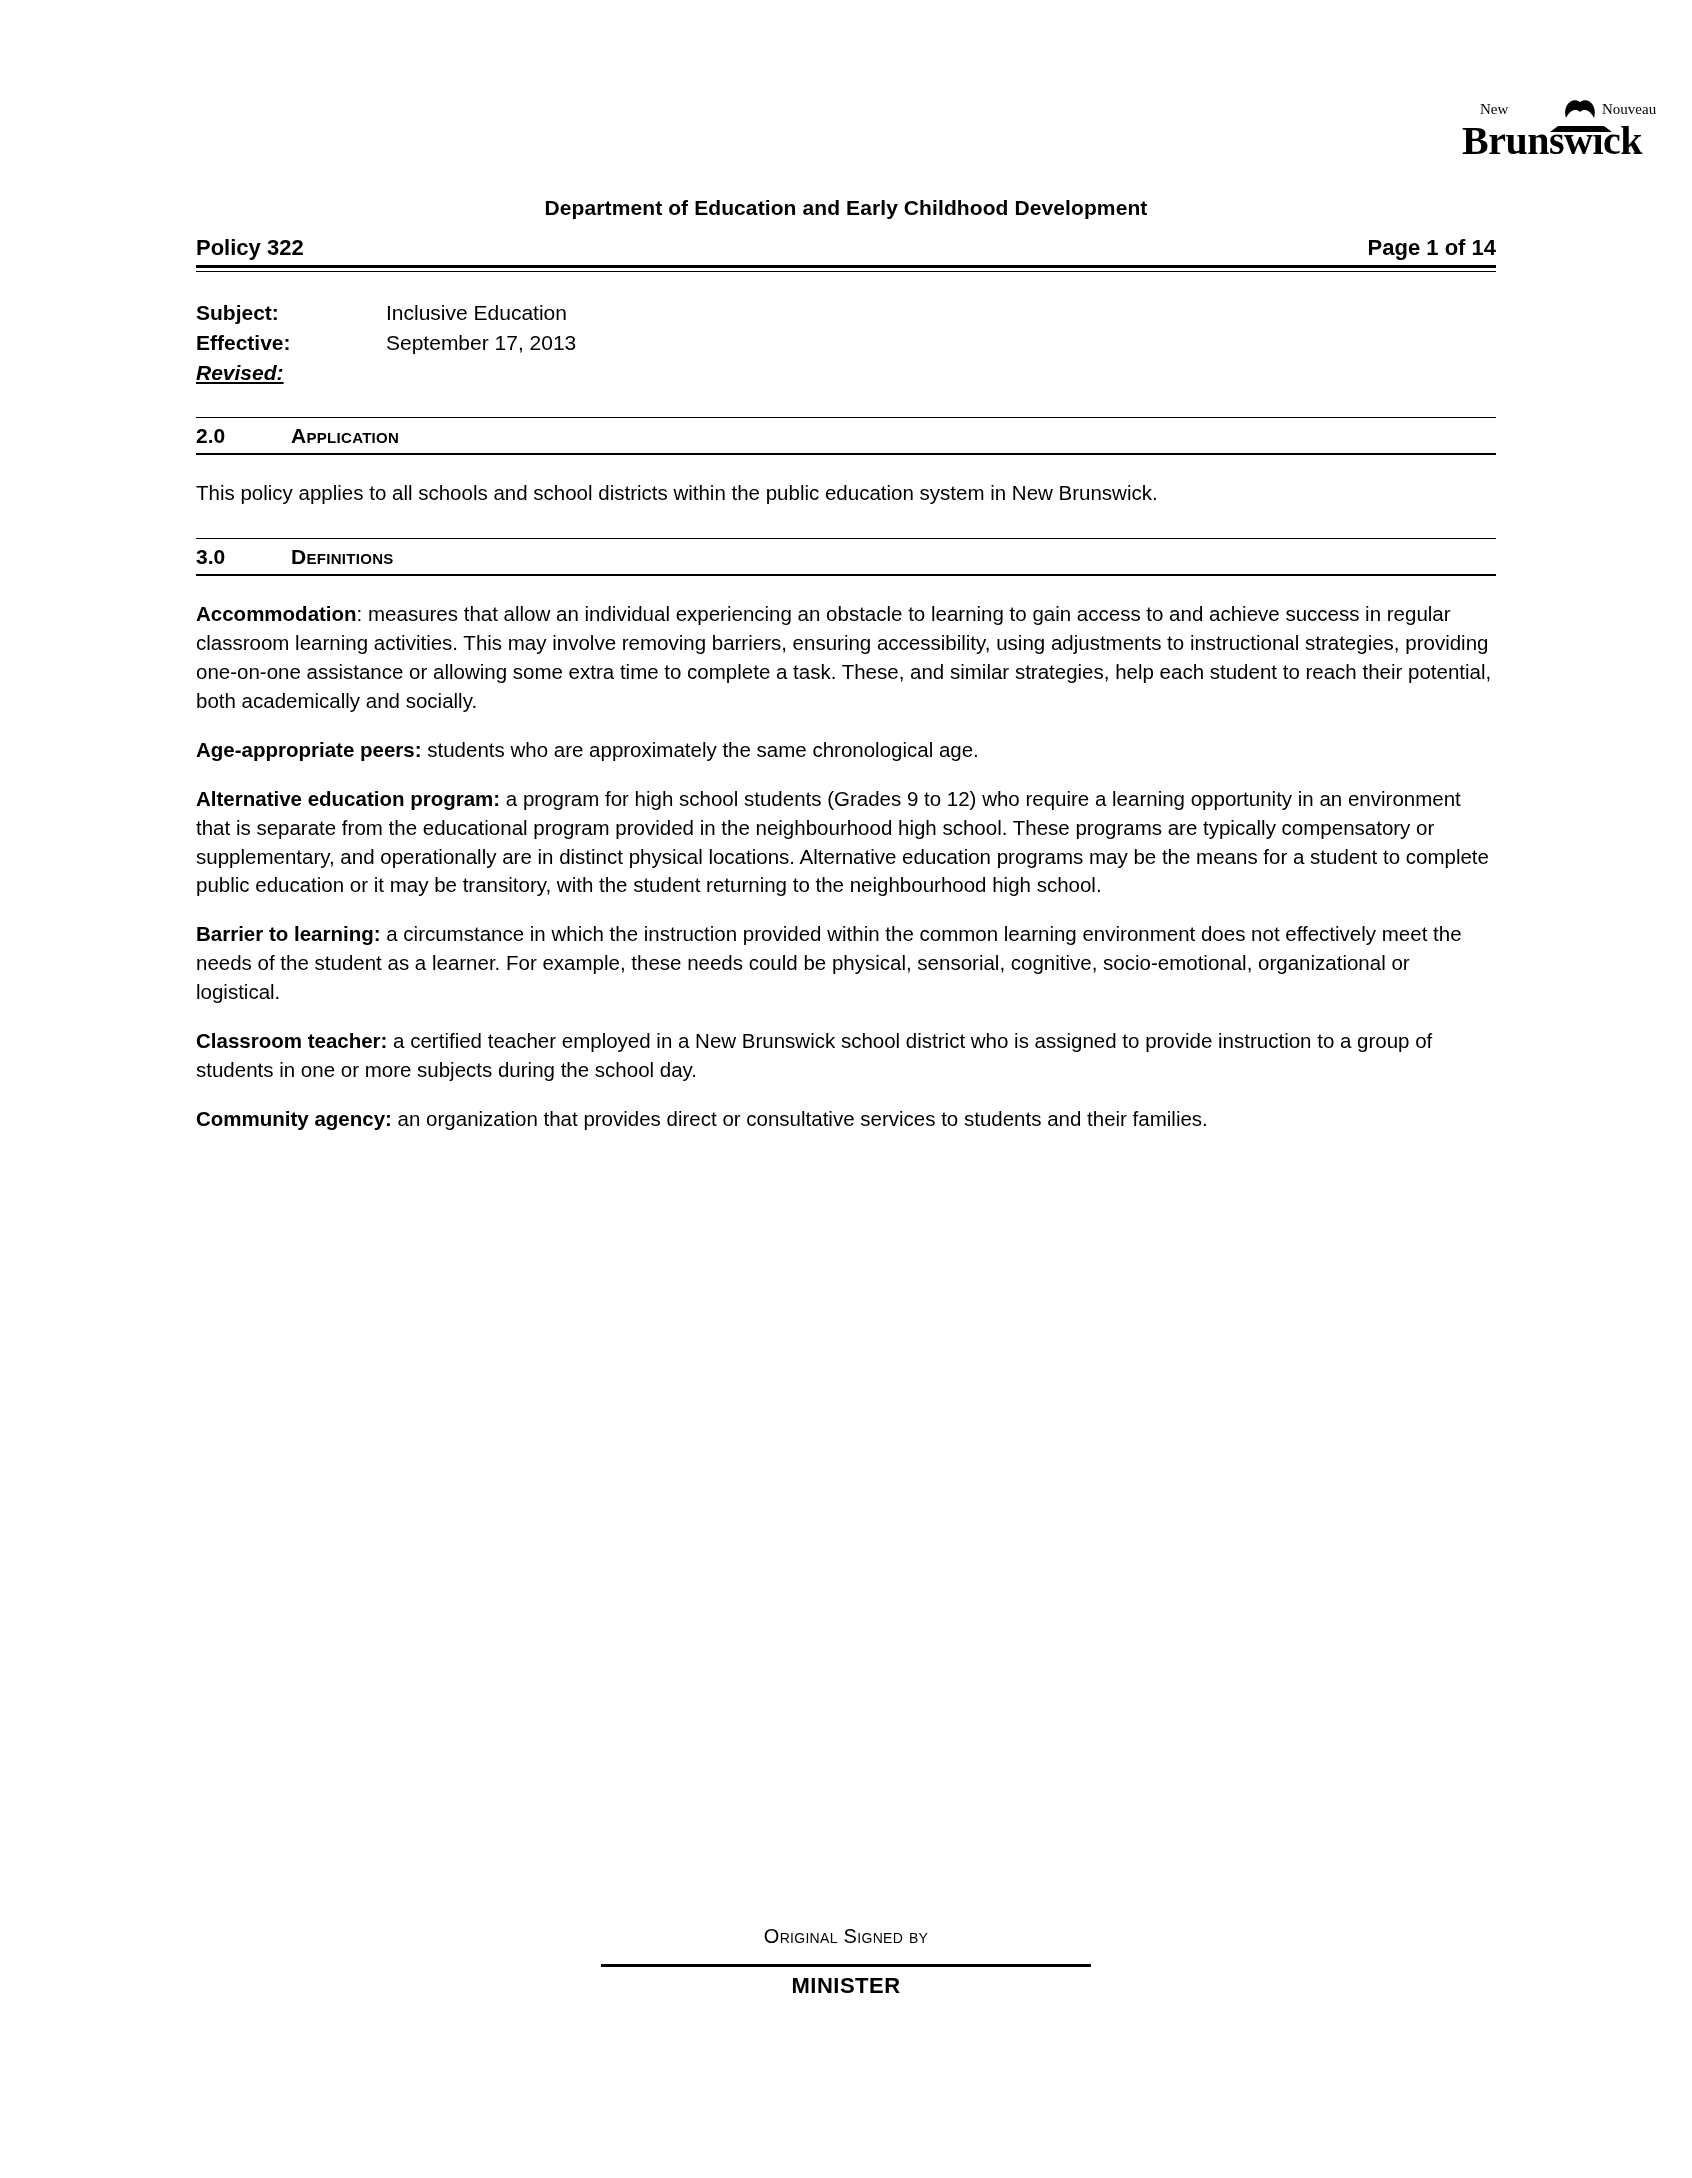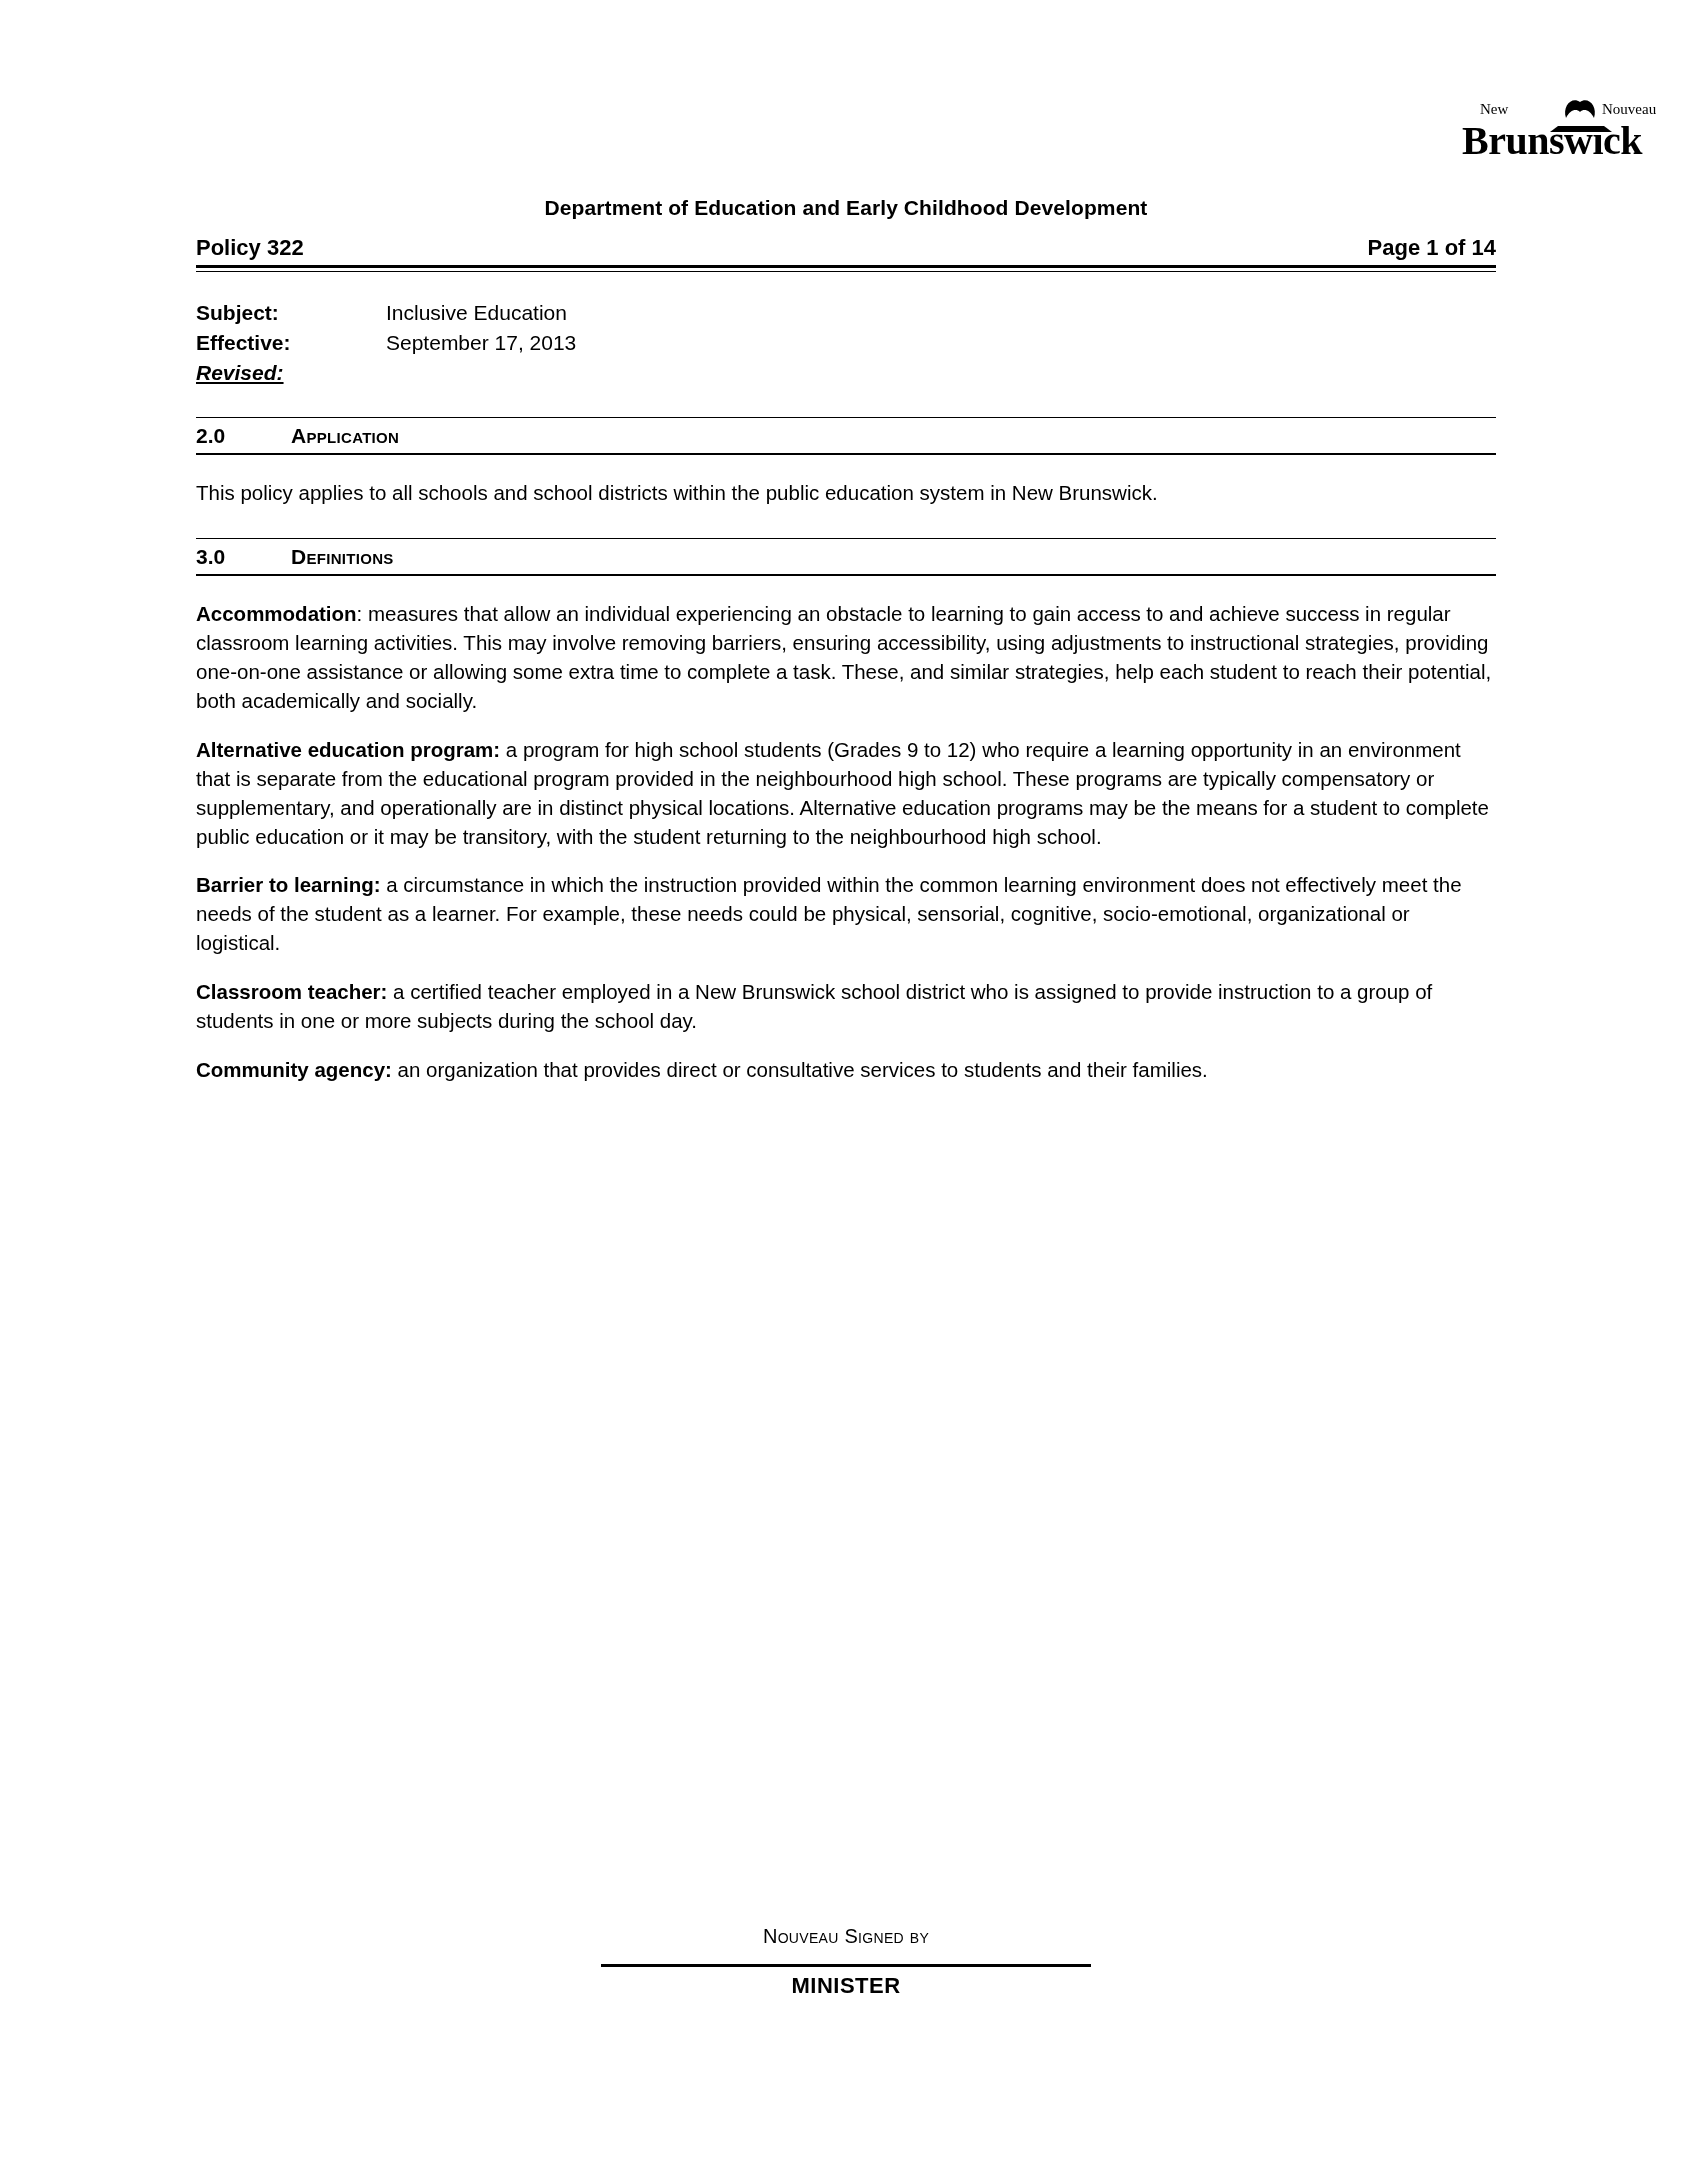--- a/index.html
+++ b/index.html
@@ -198,20 +198,23 @@
       <div class="sec-head">
         <div class="sec-num">3.0</div>
         <div class="sec-title">Definitions</div>
       </div>
       <div class="rule-thick"></div>
 
       <div class="para first">
         <span class="term">Accommodation</span><span>: measures that allow an individual experiencing an obstacle to learning to gain access to and achieve success in regular classroom learning activities. This may involve removing barriers, ensuring accessibility, using adjustments to instructional strategies, providing one-on-one assistance or allowing some extra time to complete a task. These, and similar strategies, help each student to reach their potential, both academically and socially.</span>
       </div>
 
+      <div class="para">
+        <span class="term">Age-appropriate peers:</span><span> students who are approximately the same chronological age.</span>
+      </div>
 
       <div class="para">
         <span class="term">Alternative education program:</span><span> a program for high school students (Grades 9 to 12) who require a learning opportunity in an environment that is separate from the educational program provided in the neighbourhood high school. These programs are typically compensatory or supplementary, and operationally are in distinct physical locations. Alternative education programs may be the means for a student to complete public education or it may be transitory, with the student returning to the neighbourhood high school.</span>
       </div>
 
       <div class="para">
         <span class="term">Barrier to learning:</span><span> a circumstance in which the instruction provided within the common learning environment does not effectively meet the needs of the student as a learner. For example, these needs could be physical, sensorial, cognitive, socio-emotional, organizational or logistical.</span>
       </div>
 
       <div class="para">
@@ -219,18 +222,18 @@
       </div>
 
       <div class="para">
         <span class="term">Community agency:</span><span> an organization that provides direct or consultative services to students and their families.</span>
       </div>
     </div>
 
   </div>
 
   <div class="signature">
-    <div class="sig-orig">Nouveau Signed by</div>
+    <div class="sig-orig">Original Signed by</div>
     <div class="sig-line"></div>
     <div class="sig-minister">MINISTER</div>
   </div>
 
 </div>
 
 </body></html>

